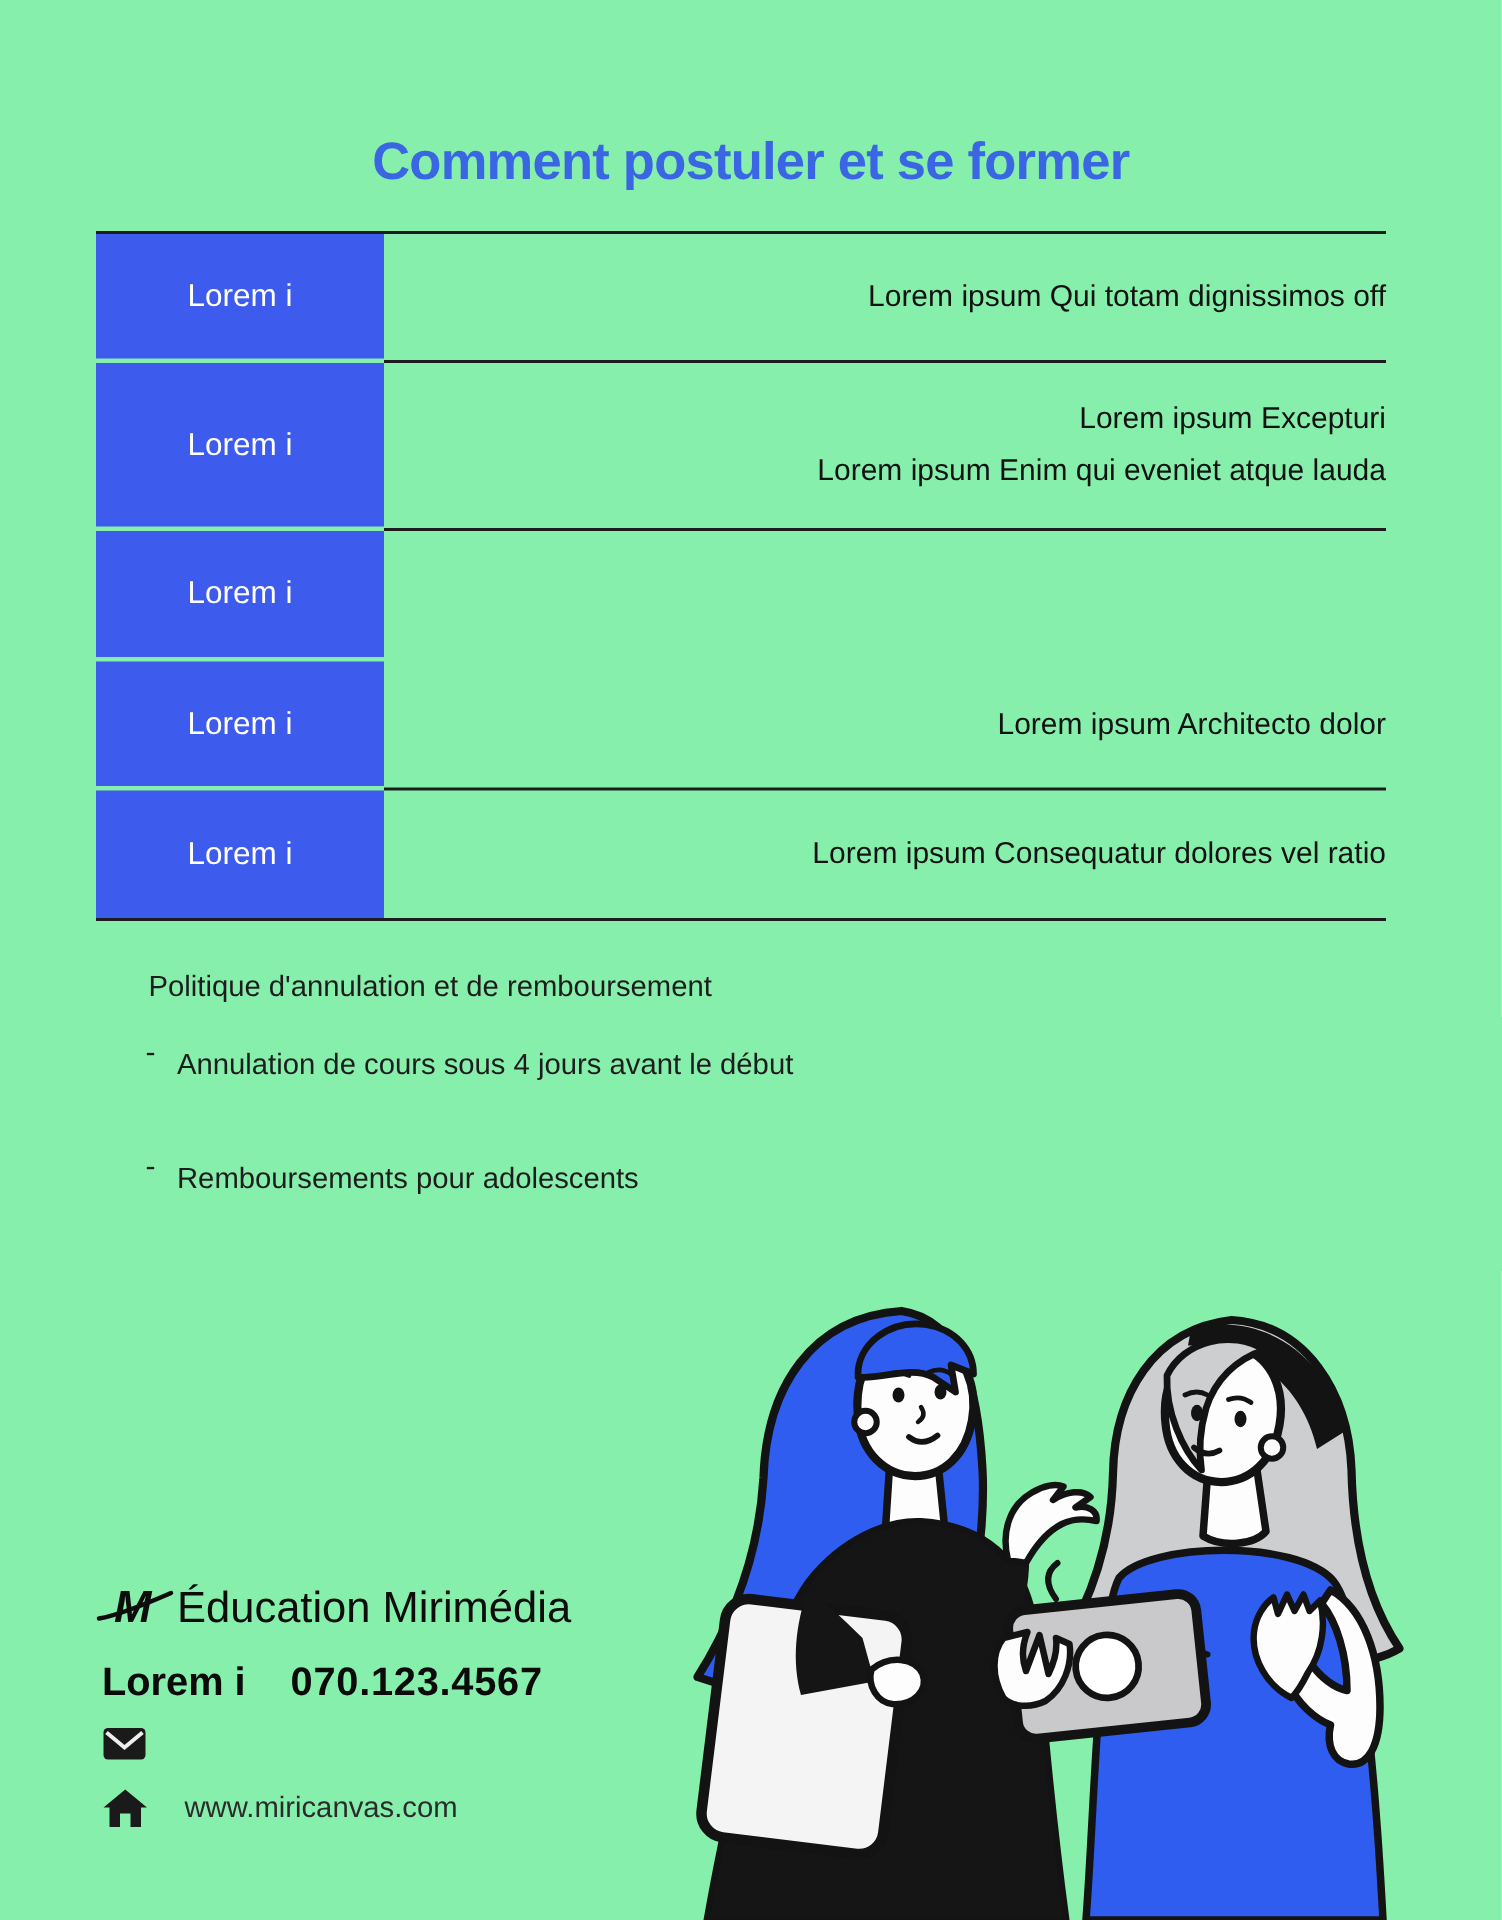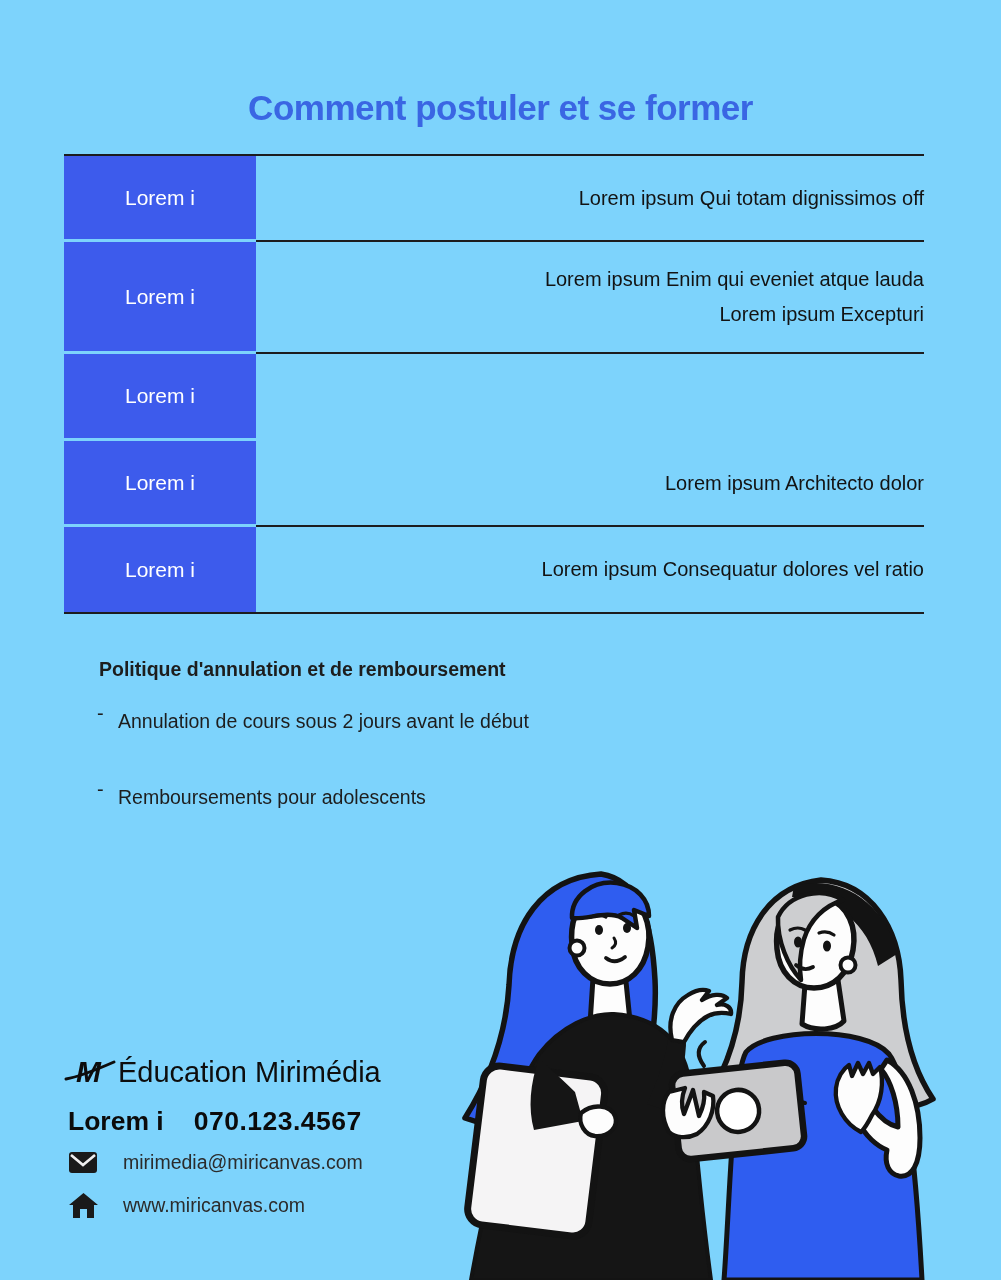--- a/index.html
+++ b/index.html
@@ -1,19 +1,19 @@
 <!DOCTYPE html>
 <html><head>
 <meta charset="utf-8">
 <style>
   html,body{margin:0;padding:0;}
   .page{
     position:relative;
     width:1001px;height:1280px;
-    background:#7dd3fc;
+    background:#86efac;
     overflow:hidden;
     font-family:"Liberation Sans", sans-serif;
     color:#141414;
   }
   
   .title{
     position:absolute;top:88px;left:0;width:100%;
     text-align:center;
     font-size:35px;font-weight:700;letter-spacing:-.5px;
     color:#3a66e3;
@@ -45,21 +45,21 @@
     display:flex;flex-direction:column;align-items:flex-end;justify-content:center;
     font-size:20px;color:#131313;
     box-sizing:border-box;
   }
   .t-row-0 .t-desc,.t-row-1 .t-desc,.t-row-2 .t-desc,.t-row-3 .t-desc{
     border-bottom:2px solid #1c1c1e;
   }
   .t-desc .line{line-height:35px;text-align:center;}
   
   .policy{position:absolute;left:99px;top:645px;width:640px;}
-  .p-heading{font-size:19.5px;color:#1d1d1d;margin:13px 0 29px 0;font-weight:700;}
+  .p-heading{font-size:19.5px;color:#1d1d1d;margin:2px 0 29px 0;font-weight:400;}
   .p-item{position:relative;padding-left:19px;font-size:19.5px;color:#1d1d1d;margin-bottom:53px;}
   .p-dash{position:absolute;left:-2px;top:-8px;font-size:20px;}
   
   .footer{position:absolute;left:68px;top:1054px;}
   .brand-row{display:flex;align-items:center;}
   .logo{position:relative;width:46px;height:36px;flex:0 0 46px;}
   .logo-m{
     position:absolute;left:8px;top:0;
     font-size:30px;font-weight:800;font-style:italic;color:#0d0d0d;line-height:36px;
   }
@@ -86,22 +86,22 @@
       <div class="t-row t-row-0">
         <div class="t-label">Lorem i</div>
         <div class="t-desc">
           <div class="line">Lorem ipsum Qui totam dignissimos off</div>
         </div>
       </div>
 
       <div class="t-row t-row-1">
         <div class="t-label">Lorem i</div>
         <div class="t-desc">
+          <div class="line">Lorem ipsum Excepturi</div>
           <div class="line">Lorem ipsum Enim qui eveniet atque lauda</div>
-          <div class="line">Lorem ipsum Excepturi</div>
         </div>
       </div>
 
       <div class="t-row t-row-2">
         <div class="t-label">Lorem i</div>
       </div>
 
       <div class="t-row t-row-3">
         <div class="t-label">Lorem i</div>
         <div class="t-desc">
@@ -116,21 +116,21 @@
         </div>
       </div>
 
   </div>
 
   <div class="policy">
     <p class="p-heading">Politique d'annulation et de remboursement</p>
 
       <div class="p-item p-item-0">
         <span class="p-dash">-</span>
-        <span class="p-text">Annulation de cours sous 2 jours avant le début</span>
+        <span class="p-text">Annulation de cours sous 4 jours avant le début</span>
       </div>
 
       <div class="p-item p-item-1">
         <span class="p-dash">-</span>
         <span class="p-text">Remboursements pour adolescents</span>
       </div>
 
   </div>
 
   <div class="footer">
@@ -147,21 +147,20 @@
       <span class="phone-label">Lorem i</span>
       <span class="phone-number">070.123.4567</span>
     </div>
     <div class="contact-row">
       <span class="c-icon">
         <svg width="30" height="23" viewBox="0 0 30 23">
           <rect x="1" y="1" width="28" height="21" rx="3" fill="#1a1a1a"></rect>
           <polyline points="3,4 15,14 27,4" fill="none" stroke="#efeeef" stroke-width="2.6"></polyline>
         </svg>
       </span>
-      <span class="c-text">mirimedia@miricanvas.com</span>
     </div>
     <div class="contact-row web">
       <span class="c-icon">
         <svg width="31" height="27" viewBox="0 0 31 27">
           <path d="M15.5,1 L30,13 L26,13 L26,26 L19,26 L19,17 L12,17 L12,26 L5,26 L5,13 L1,13 Z" fill="#1a1a1a"></path>
         </svg>
       </span>
       <span class="c-text">www.miricanvas.com</span>
     </div>
   </div>

